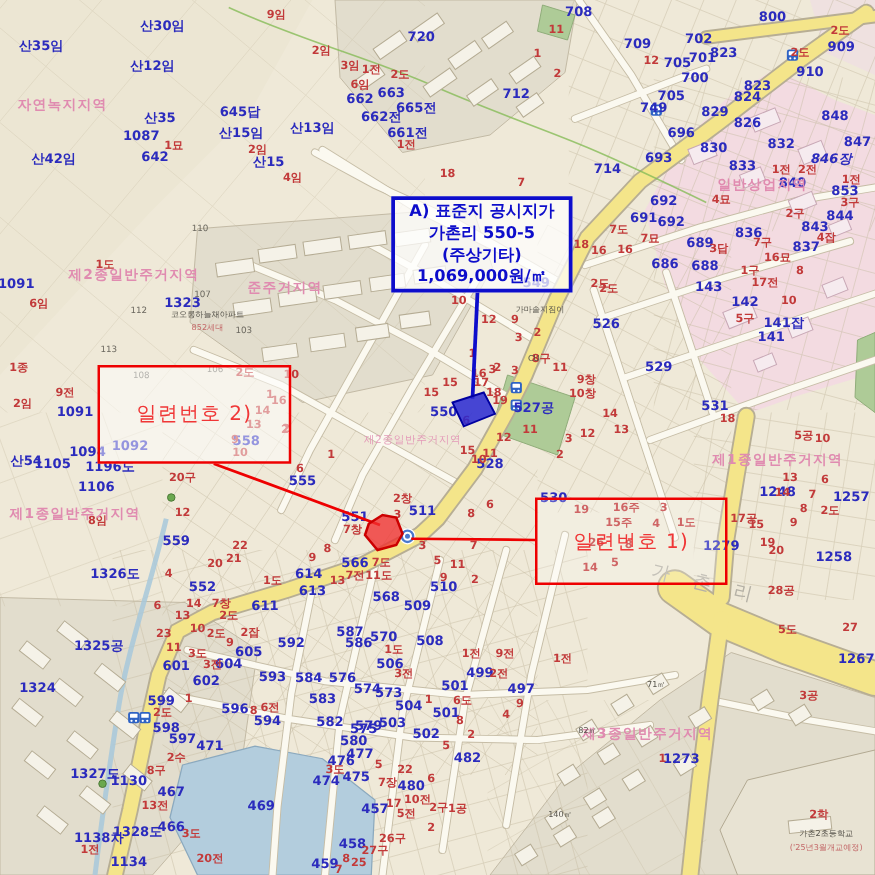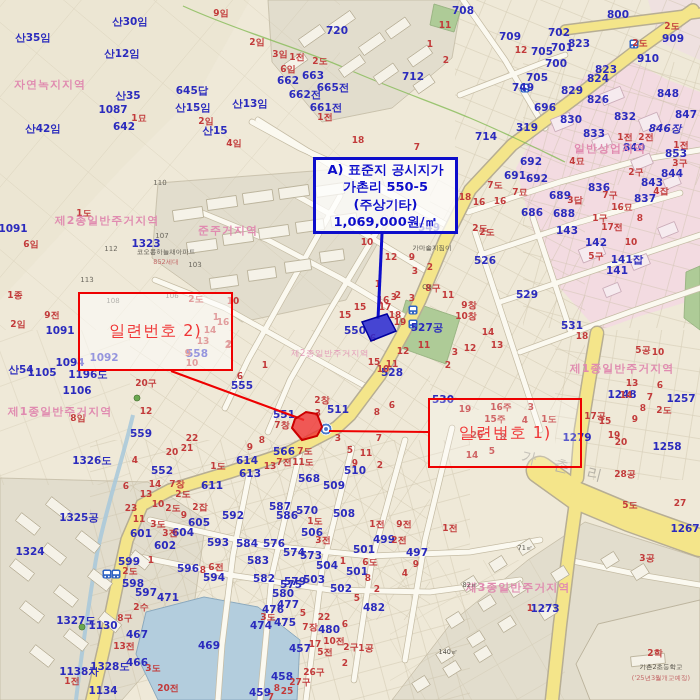--- a/index.html
+++ b/index.html
@@ -560,21 +560,21 @@
       <span class="lb b" style="left: 625px; top: 116px;">832</span>
       <span class="lb b" style="left: 594px; top: 133px;">833</span>
       <span class="lb b" style="left: 668px; top: 93px;">848</span>
       <span class="lb b" style="left: 665px; top: 128px; font-style: italic;">846장</span>
       <span class="lb b" style="left: 686px; top: 114px;">847</span>
       <span class="lb b" style="left: 634px; top: 147px;">840</span>
       <span class="lb b" style="left: 676px; top: 153px;">853</span>
       <span class="lb b" style="left: 672px; top: 173px;">844</span>
       <span class="lb b" style="left: 652px; top: 182px;">843</span>
       <span class="lb b" style="left: 545px; top: 107px;">696</span>
-      <span class="lb b" style="left: 527px; top: 127px;">319</span>
+      <span class="lb b" style="left: 527px; top: 127px;">693</span>
       <span class="lb b" style="left: 486px; top: 136px;">714</span>
       <span class="lb b" style="left: 531px; top: 161px;">692</span>
       <span class="lb b" style="left: 515px; top: 175px;">691</span>
       <span class="lb b" style="left: 537px; top: 178px;">692</span>
       <span class="lb b" style="left: 599px; top: 187px;">836</span>
       <span class="lb b" style="left: 645px; top: 198px;">837</span>
       <span class="lb b" style="left: 567px; top: 230px;">143</span>
       <span class="lb b" style="left: 596px; top: 242px;">142</span>
       <span class="lb b" style="left: 627px; top: 259px;">141잡</span>
       <span class="lb b" style="left: 617px; top: 270px;">141</span>

